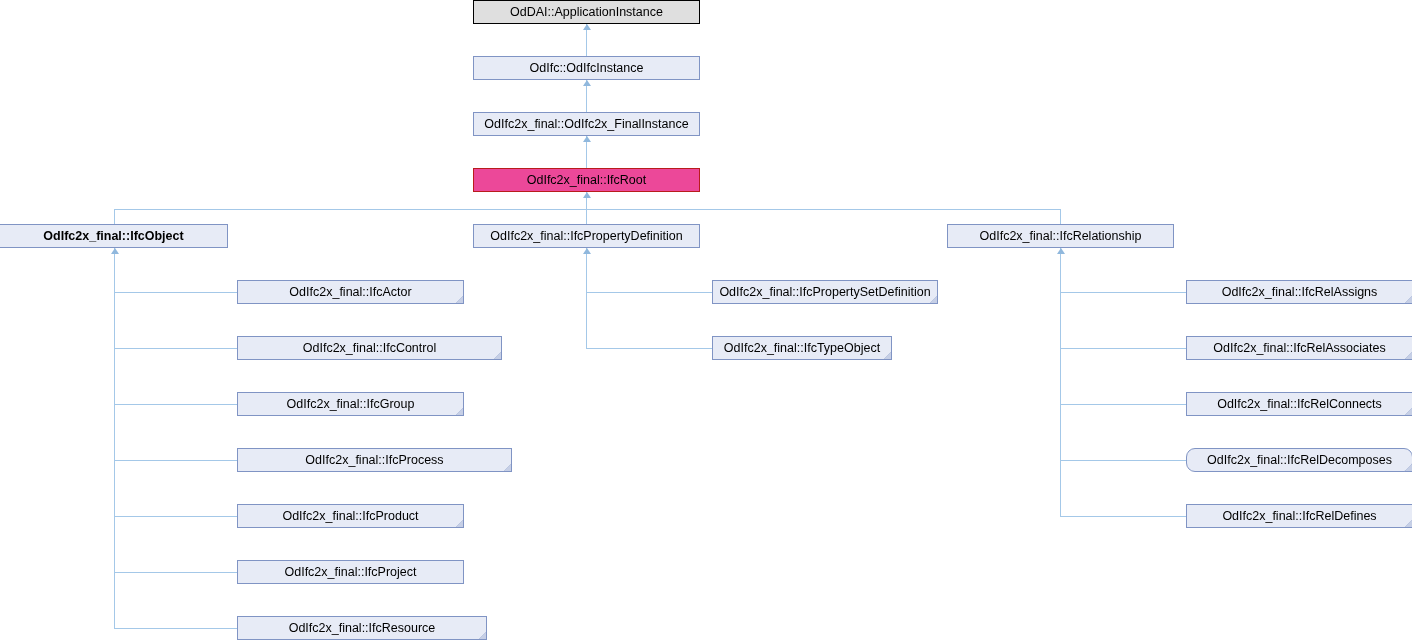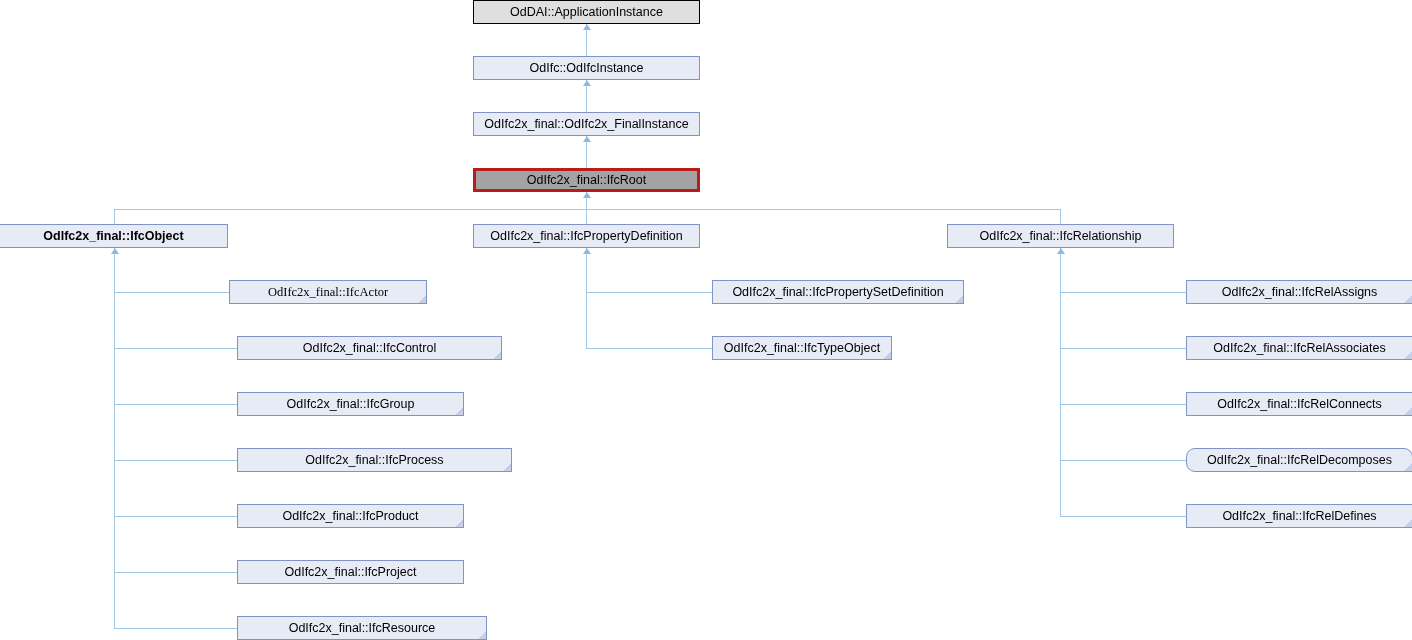--- a/index.html
+++ b/index.html
@@ -31,22 +31,22 @@
   }
   .node.plain{           
     background:#e7ebf6;
     border:1px solid #8094c4;
   }
   .node.root{            
     background:#dfdfdf;
     border:1px solid #000000;
   }
   .node.current{         
-    background:#a3a3a3;
-    border:3px solid #b91c1c;
+    background:#ec4899;
+    border:1px solid #b91c1c;
   }
   
   .node.folded::after{
     content:"";
     position:absolute;
     right:-1px;bottom:-1px;
     width:0;height:0;
     border-left:9px solid transparent;
     border-bottom:9px solid #8094c4;
   }
@@ -111,42 +111,42 @@
     </div>
     <div class="node plain" style="left: -1px; top: 224px; width: 229px; height: 24px; font-weight: bold;">
       <span>OdIfc2x_final::IfcObject</span>
     </div>
     <div class="node plain" style="left: 473px; top: 224px; width: 227px; height: 24px;">
       <span>OdIfc2x_final::IfcPropertyDefinition</span>
     </div>
     <div class="node plain" style="left: 947px; top: 224px; width: 227px; height: 24px;">
       <span>OdIfc2x_final::IfcRelationship</span>
     </div>
-    <div class="node plain folded" style="left: 229px; top: 280px; width: 198px; height: 24px; font-family: Liberation Serif, serif;">
+    <div class="node plain folded" style="left: 237px; top: 280px; width: 227px; height: 24px;">
       <span>OdIfc2x_final::IfcActor</span>
     </div>
     <div class="node plain folded" style="left: 237px; top: 336px; width: 265px; height: 24px;">
       <span>OdIfc2x_final::IfcControl</span>
     </div>
     <div class="node plain folded" style="left: 237px; top: 392px; width: 227px; height: 24px;">
       <span>OdIfc2x_final::IfcGroup</span>
     </div>
     <div class="node plain folded" style="left: 237px; top: 448px; width: 275px; height: 24px;">
       <span>OdIfc2x_final::IfcProcess</span>
     </div>
     <div class="node plain folded" style="left: 237px; top: 504px; width: 227px; height: 24px;">
       <span>OdIfc2x_final::IfcProduct</span>
     </div>
     <div class="node plain" style="left: 237px; top: 560px; width: 227px; height: 24px;">
       <span>OdIfc2x_final::IfcProject</span>
     </div>
     <div class="node plain folded" style="left: 237px; top: 616px; width: 250px; height: 24px;">
       <span>OdIfc2x_final::IfcResource</span>
     </div>
-    <div class="node plain folded" style="left: 712px; top: 280px; width: 252px; height: 24px;">
+    <div class="node plain folded" style="left: 712px; top: 280px; width: 226px; height: 24px;">
       <span>OdIfc2x_final::IfcPropertySetDefinition</span>
     </div>
     <div class="node plain folded" style="left: 712px; top: 336px; width: 180px; height: 24px;">
       <span>OdIfc2x_final::IfcTypeObject</span>
     </div>
     <div class="node plain folded" style="left: 1186px; top: 280px; width: 227px; height: 24px;">
       <span>OdIfc2x_final::IfcRelAssigns</span>
     </div>
     <div class="node plain folded" style="left: 1186px; top: 336px; width: 227px; height: 24px;">
       <span>OdIfc2x_final::IfcRelAssociates</span>

